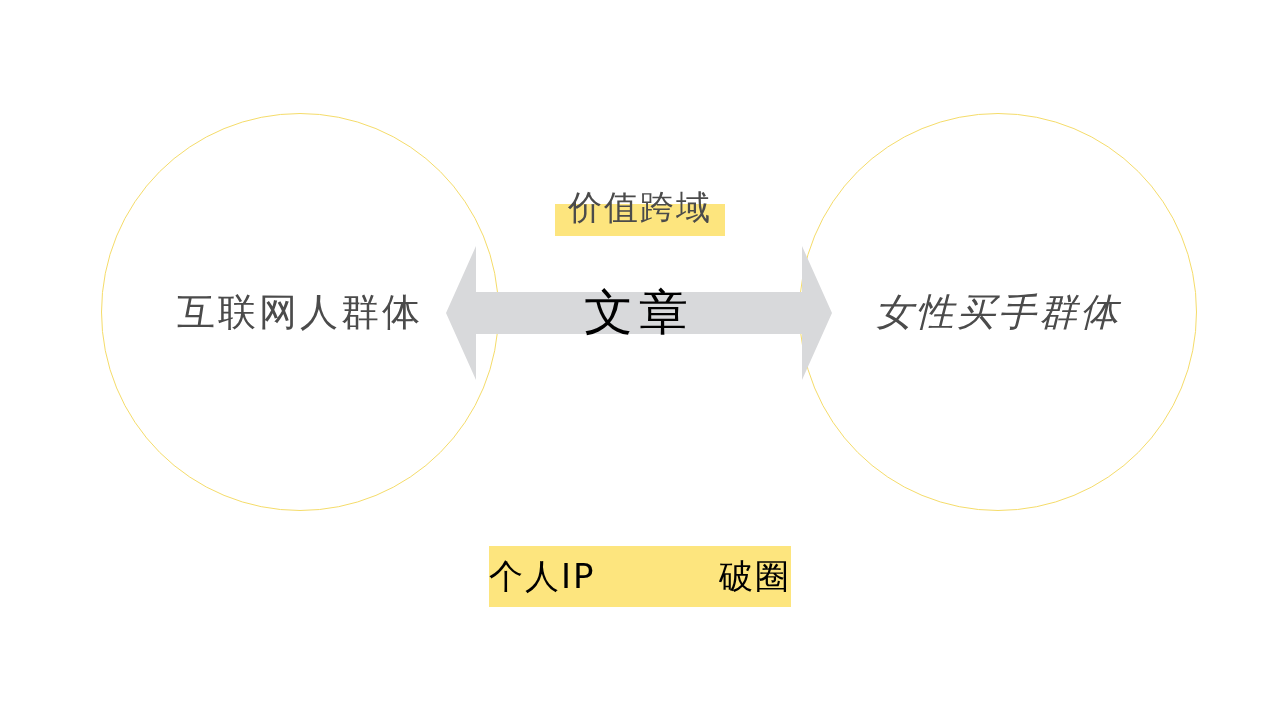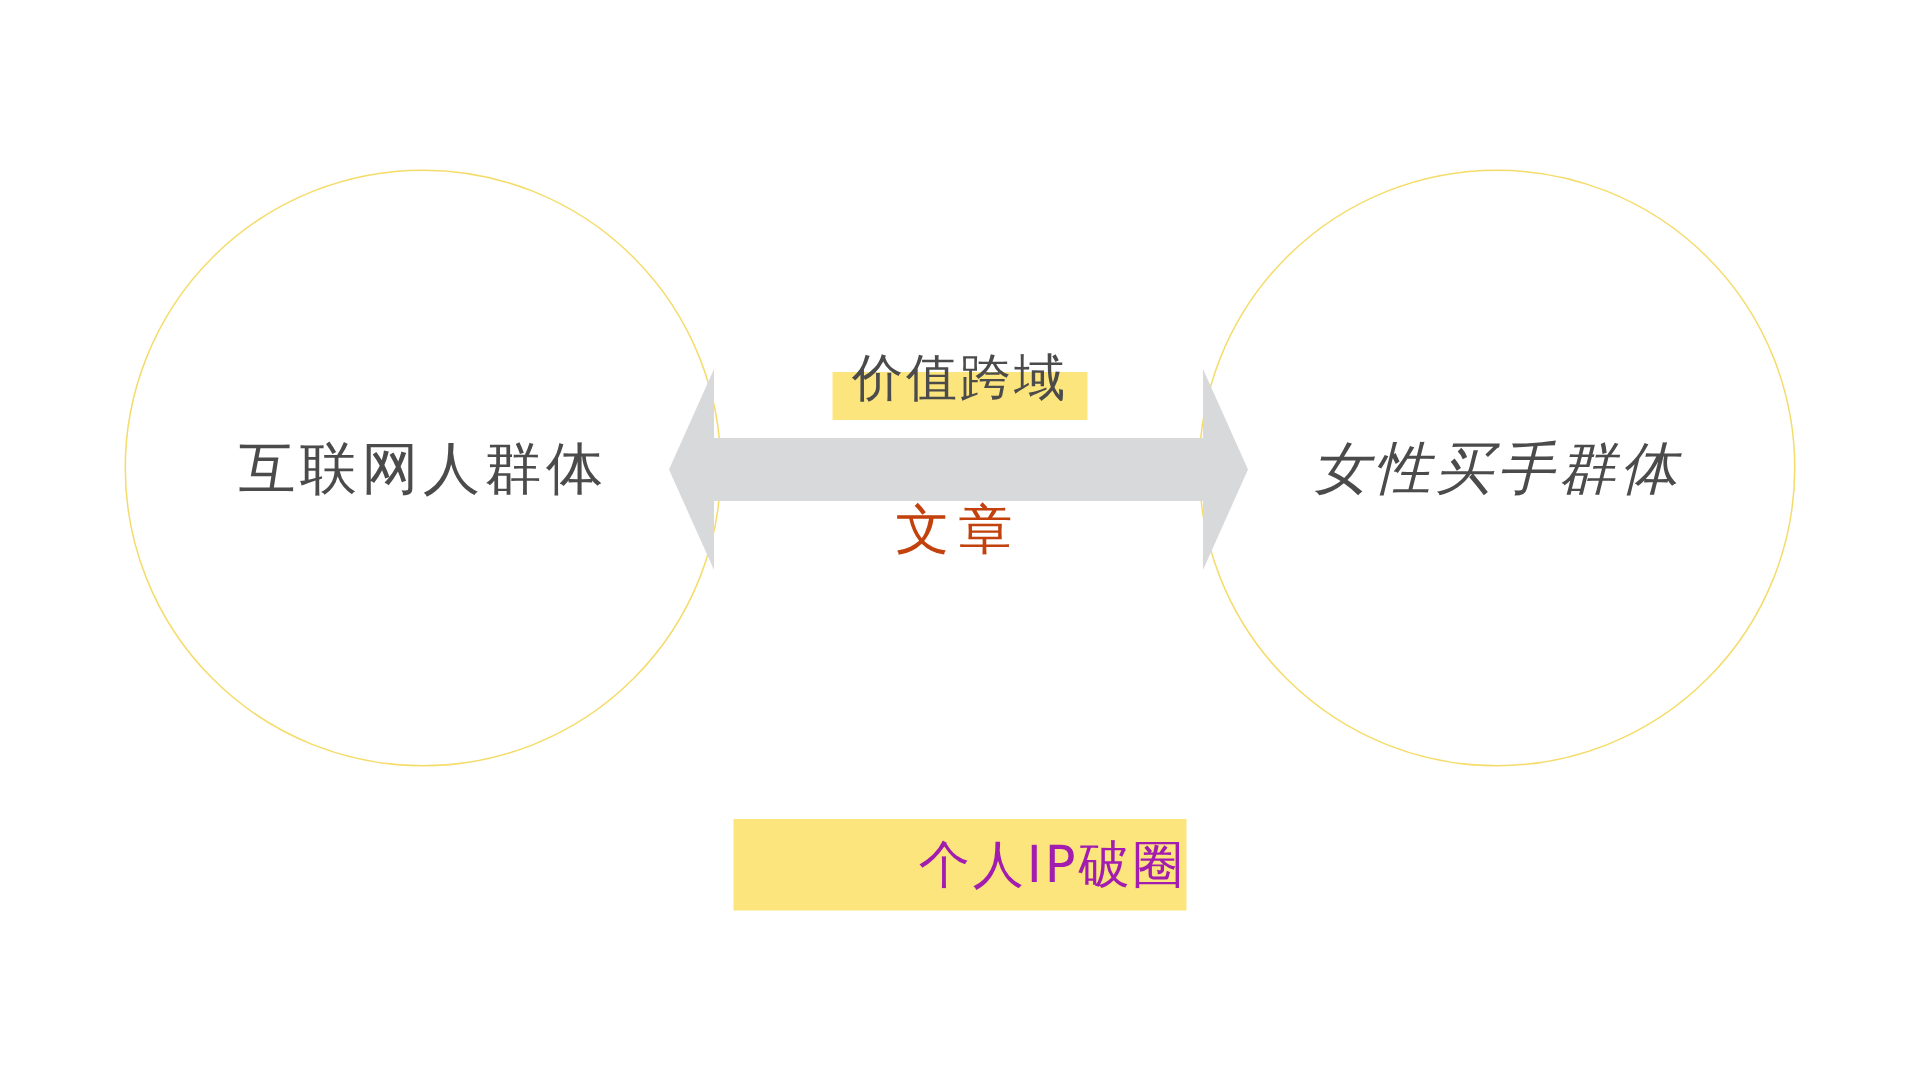--- a/index.html
+++ b/index.html
@@ -1,26 +1,26 @@
 <!DOCTYPE html>
 <html><head>
 <meta charset="utf-8">
 <style>
   html,body{margin:0;padding:0;}
   body{width:1280px;height:720px;background:#ffffff;position:relative;overflow:hidden;font-family:"DejaVu Sans",sans-serif;color:#4a4a4a;}
   .circle{position:absolute;width:398px;height:398px;border-radius:50%;border:1.2px solid #f5dc6a;box-sizing:border-box;}
-  .circle-left{left:83px;top:113px;}
+  .circle-left{left:101px;top:113px;}
   .circle-right{left:799px;top:113px;font-style:italic;}
   .circle-label{position:absolute;top:0;left:0;right:0;bottom:0;display:flex;align-items:center;justify-content:center;font-size:38px;letter-spacing:3px;color:#4b4b4b;}
   .arrow{position:absolute;left:446px;top:246px;width:386px;height:134px;}
-  .arrow-label{position:absolute;left:446px;top:292px;width:386px;height:42px;display:flex;align-items:center;justify-content:center;font-size:36px;letter-spacing:6px;color:#c2410c;margin-top:40px;}
-  .tag-top{position:absolute;left:555px;top:180px;width:170px;height:56px;margin-top:44px;}
+  .arrow-label{position:absolute;left:446px;top:292px;width:386px;height:42px;display:flex;align-items:center;justify-content:center;font-size:49px;letter-spacing:6px;color:#000000;}
+  .tag-top{position:absolute;left:555px;top:180px;width:170px;height:56px;}
   .tag-top .hl{position:absolute;left:0;top:24px;width:170px;height:32px;background:#fde57e;}
   .tag-top .txt{position:absolute;left:0;top:0;width:170px;height:56px;display:flex;align-items:center;justify-content:center;font-size:34px;letter-spacing:2px;color:#4b4b4b;}
-  .tag-bottom{position:absolute;left:489px;top:546px;width:302px;height:61px;background:#fde57e;display:flex;align-items:center;justify-content:flex-end;font-size:34px;letter-spacing:2px;color:#a21caf;}
+  .tag-bottom{position:absolute;left:489px;top:546px;width:302px;height:61px;background:#fde57e;display:flex;align-items:center;justify-content:space-between;font-size:34px;letter-spacing:2px;color:#000000;}
   .ul{text-underline-offset:6px;}
 </style>
 </head>
 <body>
 
 <div class="circle circle-left">
   <div class="circle-label">互联网人群体</div>
 </div>
 
 <div class="circle circle-right">

